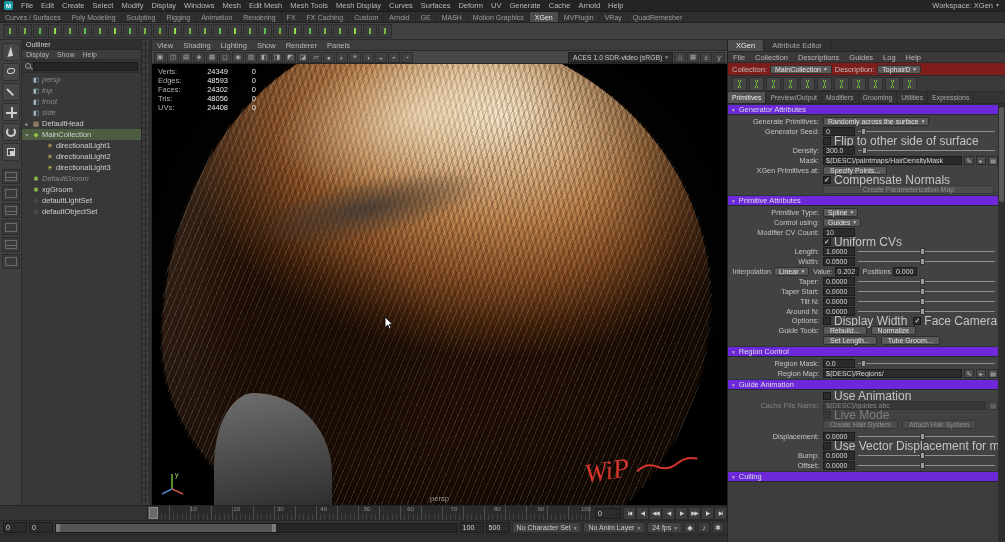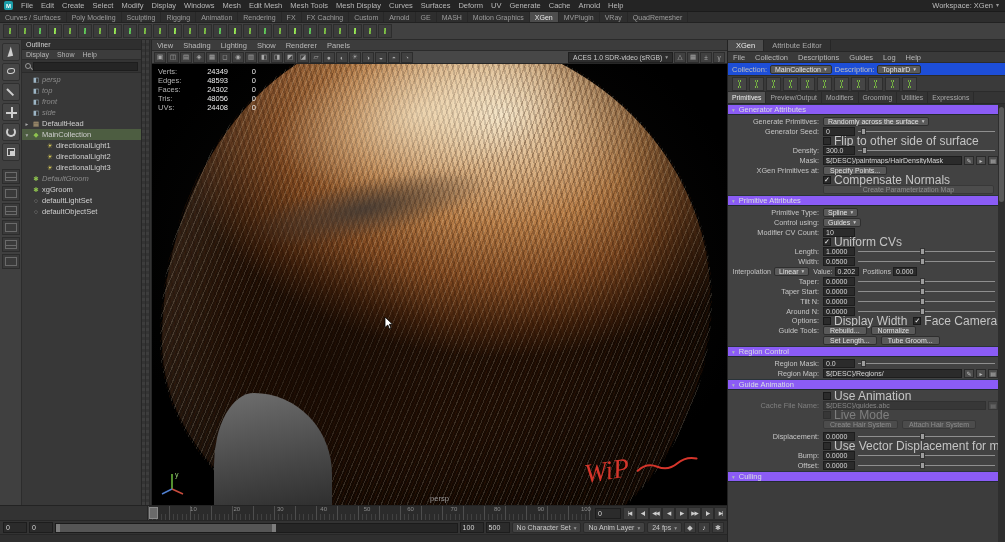--- a/index.html
+++ b/index.html
@@ -105,32 +105,32 @@
   .wip{position:absolute;right:26px;bottom:26px;color:#d5352b;font-size:27px;font-style:italic;font-family:"Liberation Serif",serif;transform:rotate(-9deg);text-align:center;line-height:1}
   .cursor{position:absolute;left:232px;top:252px}
 
   
   #rpanel{position:absolute;left:727px;top:40px;width:278px;bottom:0;background:#3c3c3c;border-left:1px solid #222}
   .rp-tabs{height:12px;display:flex;background:#313131;border-bottom:1px solid #262626}
   .rp-tab{padding:0 8px;display:flex;align-items:center;font-size:7.5px;color:#a8a8a8;border-right:1px solid #262626}
   .rp-tab[data-active="1"]{background:#4c4c4c;color:#e8e8e8}
   .rp-menus{height:11px;display:flex;align-items:center;background:#3a3a3a;border-bottom:1px solid #2b2b2b}
   .rp-menu-item{padding:0 5px;color:#b9b9b9;font-size:7.5px}
-  .rp-coll{height:13px;display:flex;align-items:center;gap:3px;padding:0 4px;background:#1d4ed8;border-bottom:1px solid #2b2b2b;white-space:nowrap}
+  .rp-coll{height:13px;display:flex;align-items:center;gap:3px;padding:0 4px;background:#7f1d1d;border-bottom:1px solid #2b2b2b;white-space:nowrap}
   .rp-label{color:#bdbdbd}
   .rp-icons{height:16px;display:flex;align-items:center;gap:2px;padding:0 4px;background:#3a3a3a;border-bottom:1px solid #2b2b2b}
   .xg-ico{width:15px;height:14px;background:#454545;border:1px solid #2d2d2d;position:relative;flex:none}
   .rp-ptabs{height:12px;display:flex;background:#343434;border-bottom:1px solid #282828}
   .rp-ptab{padding:0 4px;display:flex;align-items:center;font-size:6.8px;color:#a8a8a8;border-right:1px solid #2a2a2a;white-space:nowrap}
   .rp-ptab[data-active="1"]{background:#555;color:#eee}
   #attrs{position:absolute;left:0;right:7px;top:64px;bottom:0;overflow:hidden}
   .rp-scroll{position:absolute;right:0;top:64px;bottom:0;width:7px;background:#2e2e2e}
   .rp-thumb{position:absolute;left:1px;right:1px;top:3px;height:95px;background:#5a5a5a;border-radius:3px}
 
-  .xhead{display:flex;align-items:center;height:11px;background:#8b5cf6;color:#d8dee2;padding:0 4px;gap:4px;border-top:1px solid #2a343a;border-bottom:1px solid #222a2f;font-size:7.5px}
+  .xhead{display:flex;align-items:center;height:11px;background:#6d28d9;color:#d8dee2;padding:0 4px;gap:4px;border-top:1px solid #2a343a;border-bottom:1px solid #222a2f;font-size:7.5px}
   .xhead::before{content:"▾";font-size:5.5px;color:#aeb8be}
   .xbody{background:#424242;padding:1px 0}
   .xrow{display:flex;align-items:center;height:10px;padding-right:0}
   .xrow.cb{height:9px}
   .xlabel{width:95px;text-align:right;padding-right:4px;color:#c5c5c5;flex:none;white-space:nowrap;font-size:7.3px}
   .xlabel-sm{width:46px;text-align:right;padding-right:3px;color:#c5c5c5;flex:none;font-size:7px}
   .inl{margin-left:4px;margin-right:2px;color:#c5c5c5;font-size:7px;white-space:nowrap}
   .xfield{display:inline-block;background:#2b2b2b;border:1px solid #1d1d1d;color:#d6d6d6;padding:0 2px;height:9px;line-height:8px;font-size:7px;white-space:nowrap;overflow:hidden}
   .w30{width:32px;flex:none}.w24{width:24px;flex:none}.wflex{flex:1;min-width:0}
   .xdrop{display:inline-flex;align-items:center;gap:3px;background:#5a5a5a;border:1px solid #2e2e2e;border-radius:2px;padding:0 4px;height:9px;color:#e2e2e2;font-size:7px;white-space:nowrap}

